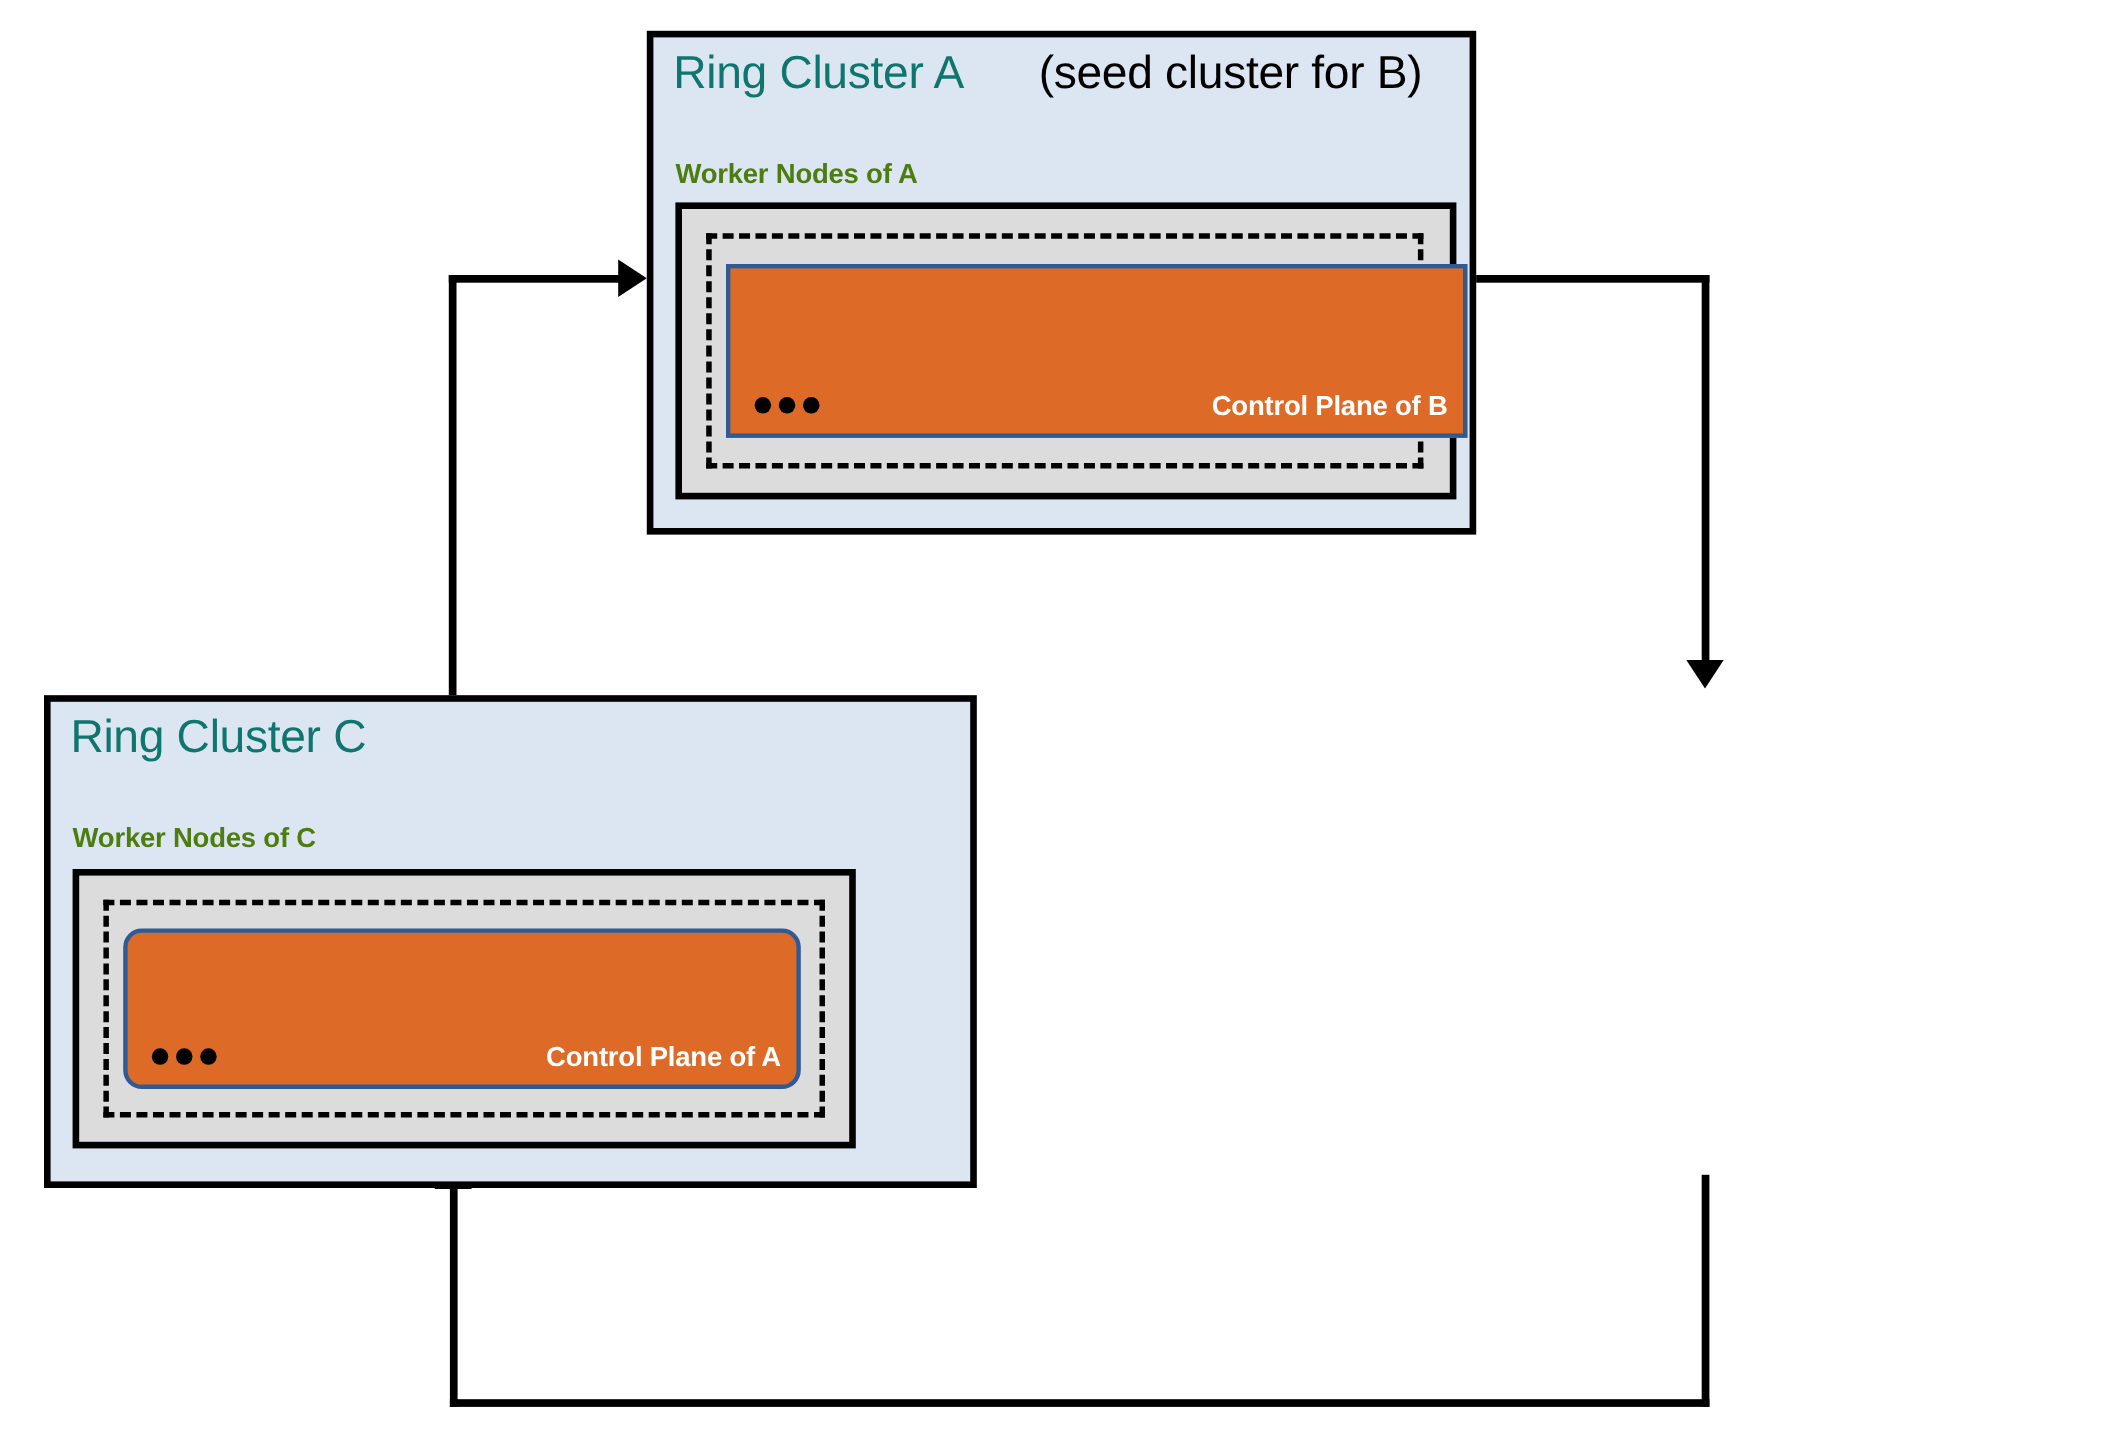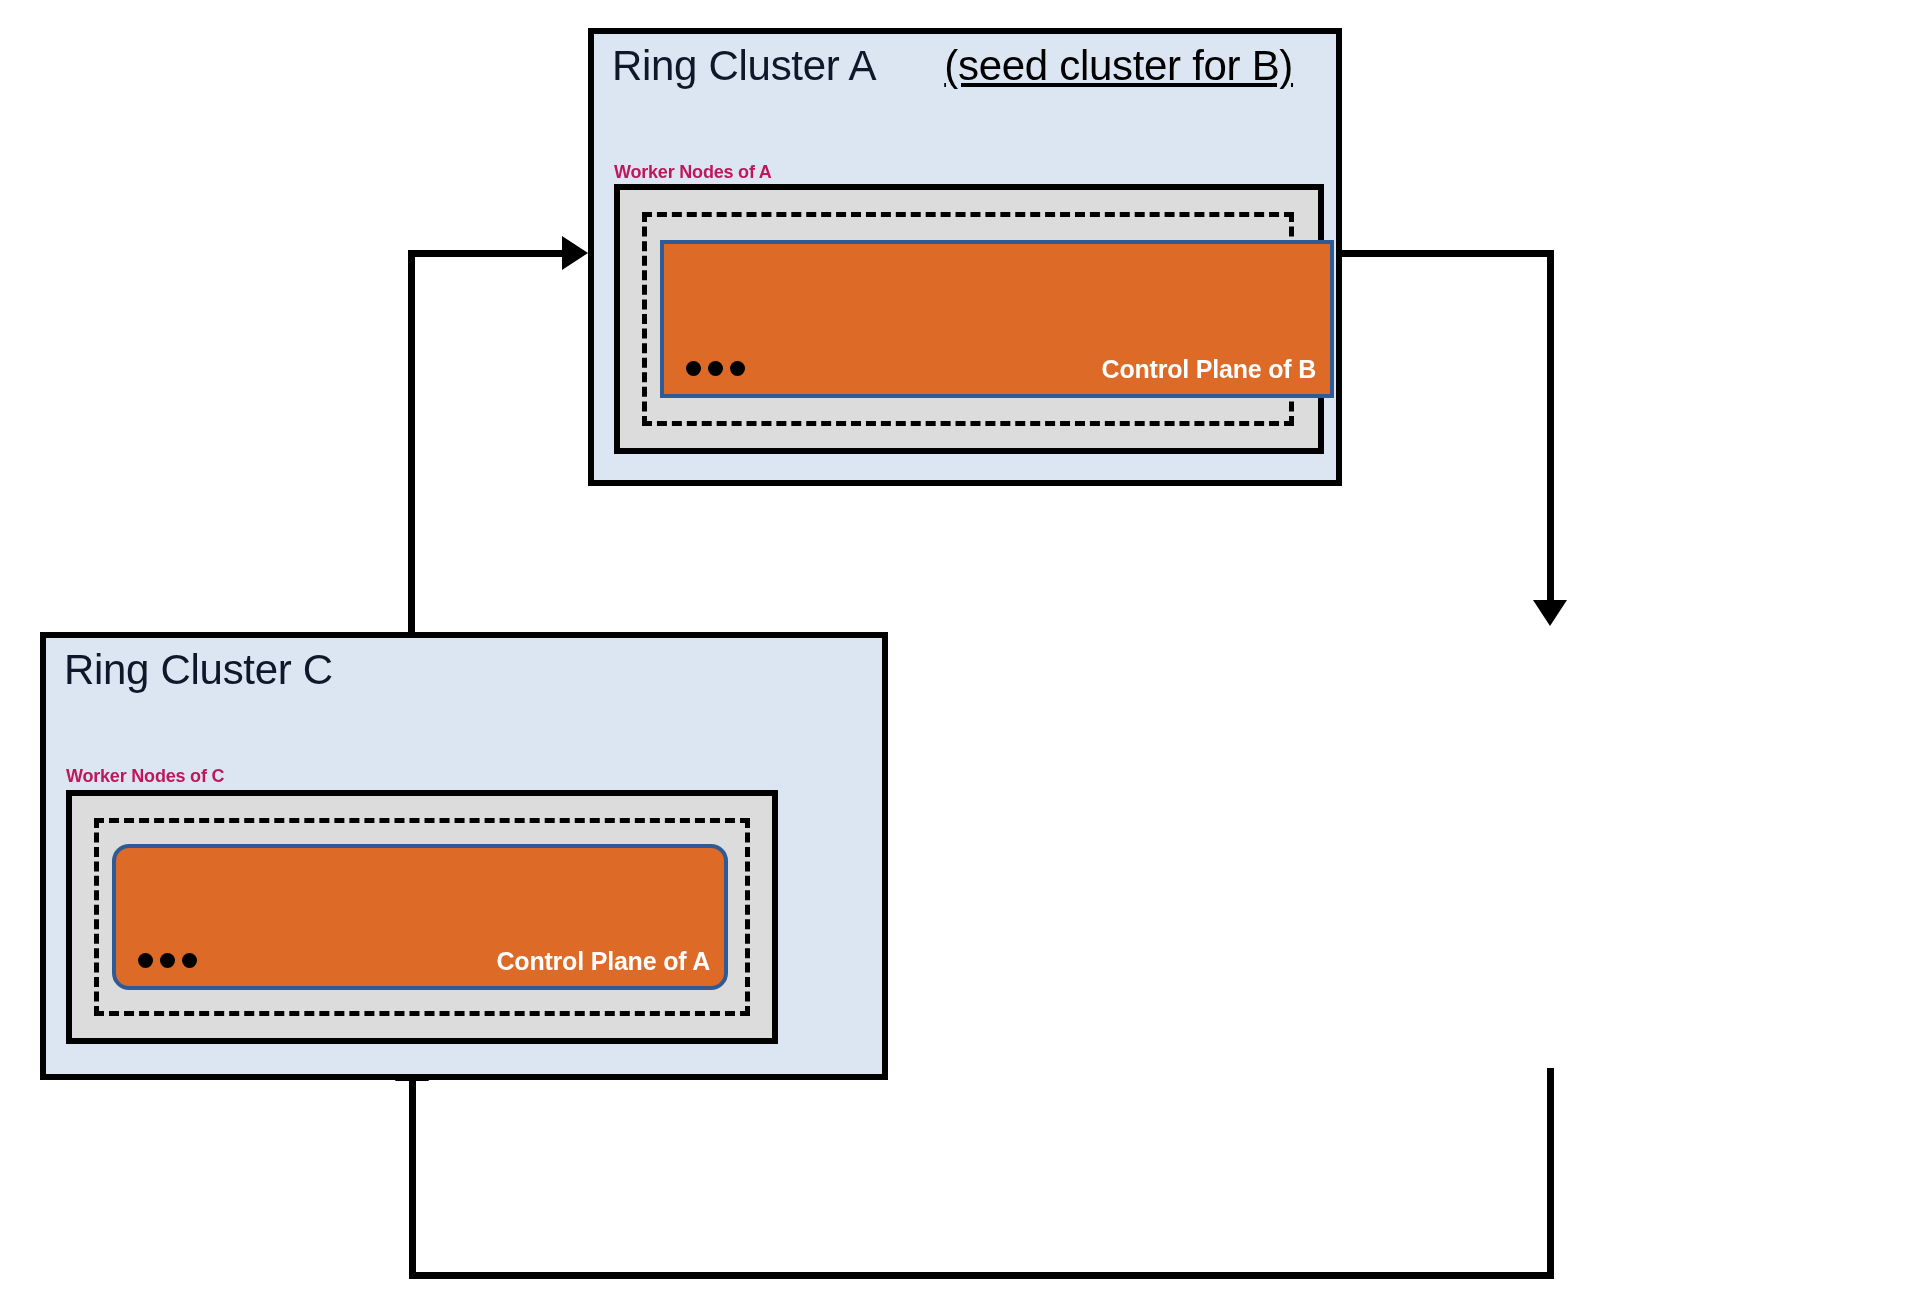--- a/index.html
+++ b/index.html
@@ -30,39 +30,37 @@
     position: absolute;
     left: 18px;
     top: 8px;
     display: flex;
     align-items: baseline;
     white-space: nowrap;
   }
   .cluster-name {
     font-size: 42px;
     font-weight: 400;
-    color: #0f172a;
+    color: #0f766e;
     letter-spacing: -0.3px;
   }
   .cluster-seed {
     font-size: 42px;
     font-weight: 400;
     color: #000000;
     margin-left: 68px;
     letter-spacing: -0.3px;
-    text-decoration: underline;
   }
   .worker-label {
     position: absolute;
     left: 20px;
-    font-size: 18px;
+    font-size: 25px;
     font-weight: bold;
-    color: #be185d;
+    color: #4d7c0f;
     letter-spacing: -0.2px;
-    margin-top: 18px;
   }
 
   
   .worker-box {
     position: absolute;
     box-sizing: border-box;
     background: #dcdcdc;
     border: 6px solid #000000;
   }
   

